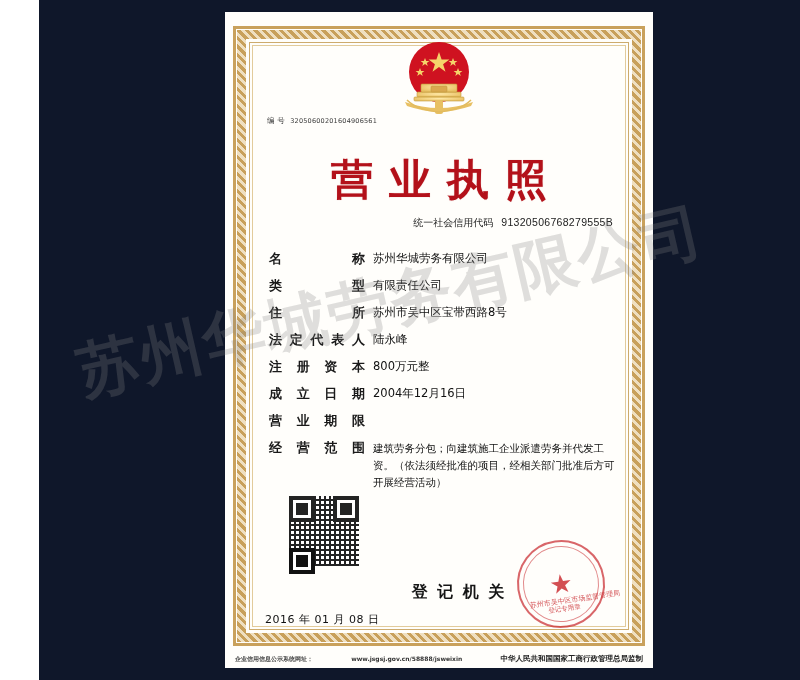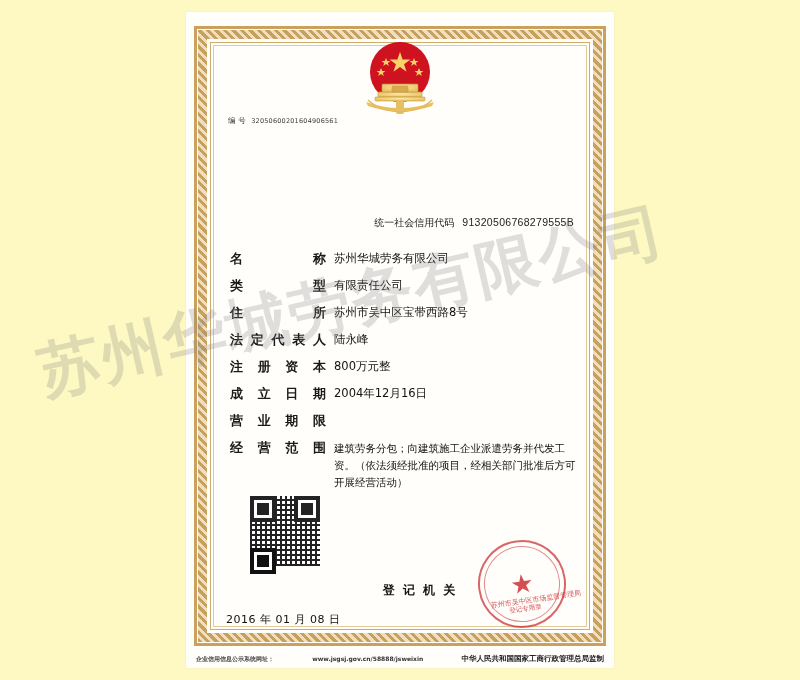--- a/index.html
+++ b/index.html
@@ -11,21 +11,22 @@
     width: 800px;
     height: 680px;
     overflow: hidden;
     font-family: "DejaVu Sans", sans-serif;
     position: relative;
   }
   
   #page {
     position: absolute;
     inset: 0;
-    background: #fef9c3;
+    background: #0f172a;
+    margin-left: 39px;
   }
   
   #certificate {
     position: absolute;
     left: 186px;
     top: 12px;
     width: 428px;
     height: 656px;
     background: #fffefb;
     box-shadow: 0 0 1px rgba(0,0,0,.12);
@@ -229,21 +230,21 @@
     font-size: 6.5px;
     color: rgba(197,26,32,.9);
   }
 
   
   #registry {
     position: absolute;
     left: 0; right: 0;
     top: 570px;
     text-align: center;
-    font-size: 12px;
+    font-size: 16px;
     font-weight: bold;
     color: #151515;
     letter-spacing: 2px;
     padding-left: 40px;
   }
 
   
   #note-line {
     position: absolute;
     left: 40px;
@@ -343,20 +344,21 @@
           <path d="M20 64 Q30 74 52 76 Q74 74 84 64"></path>
         </g>
       </svg>
     </div>
 
     <div id="reg-no">
       <span class="label">编 号</span>
       <span class="value">32050600201604906561</span>
     </div>
 
+    <div id="title">营业执照</div>
 
     <div id="credit-line">
       <span>统一社会信用代码</span>
       <span class="ccode">91320506768279555B</span>
     </div>
 
     <div id="fields">
 
       <div class="row">
         <div class="key">

